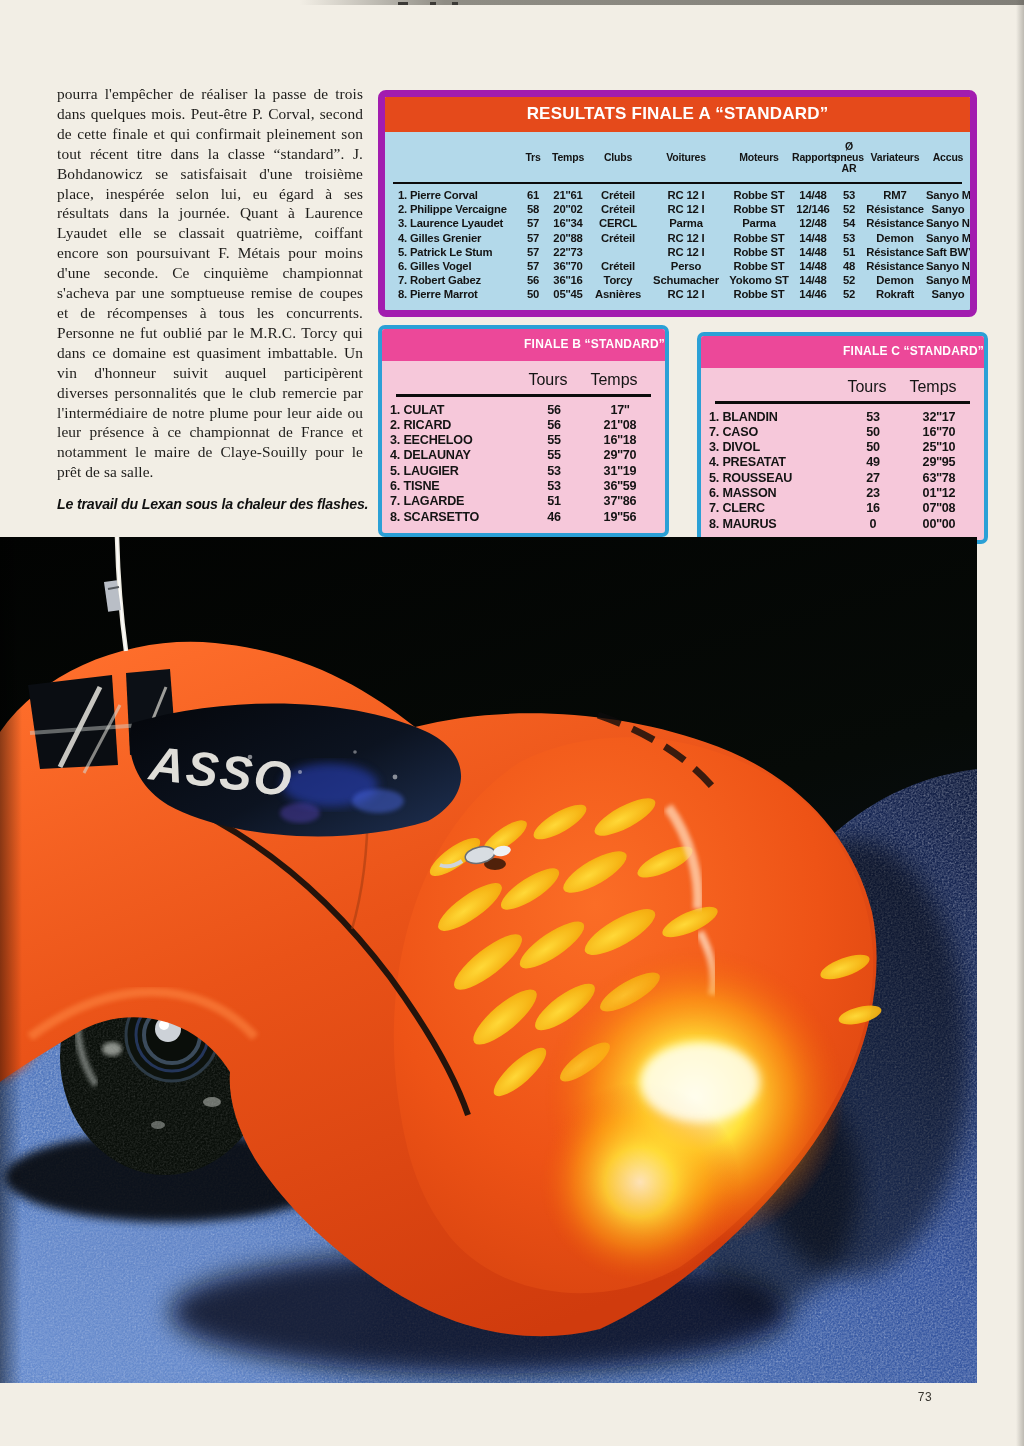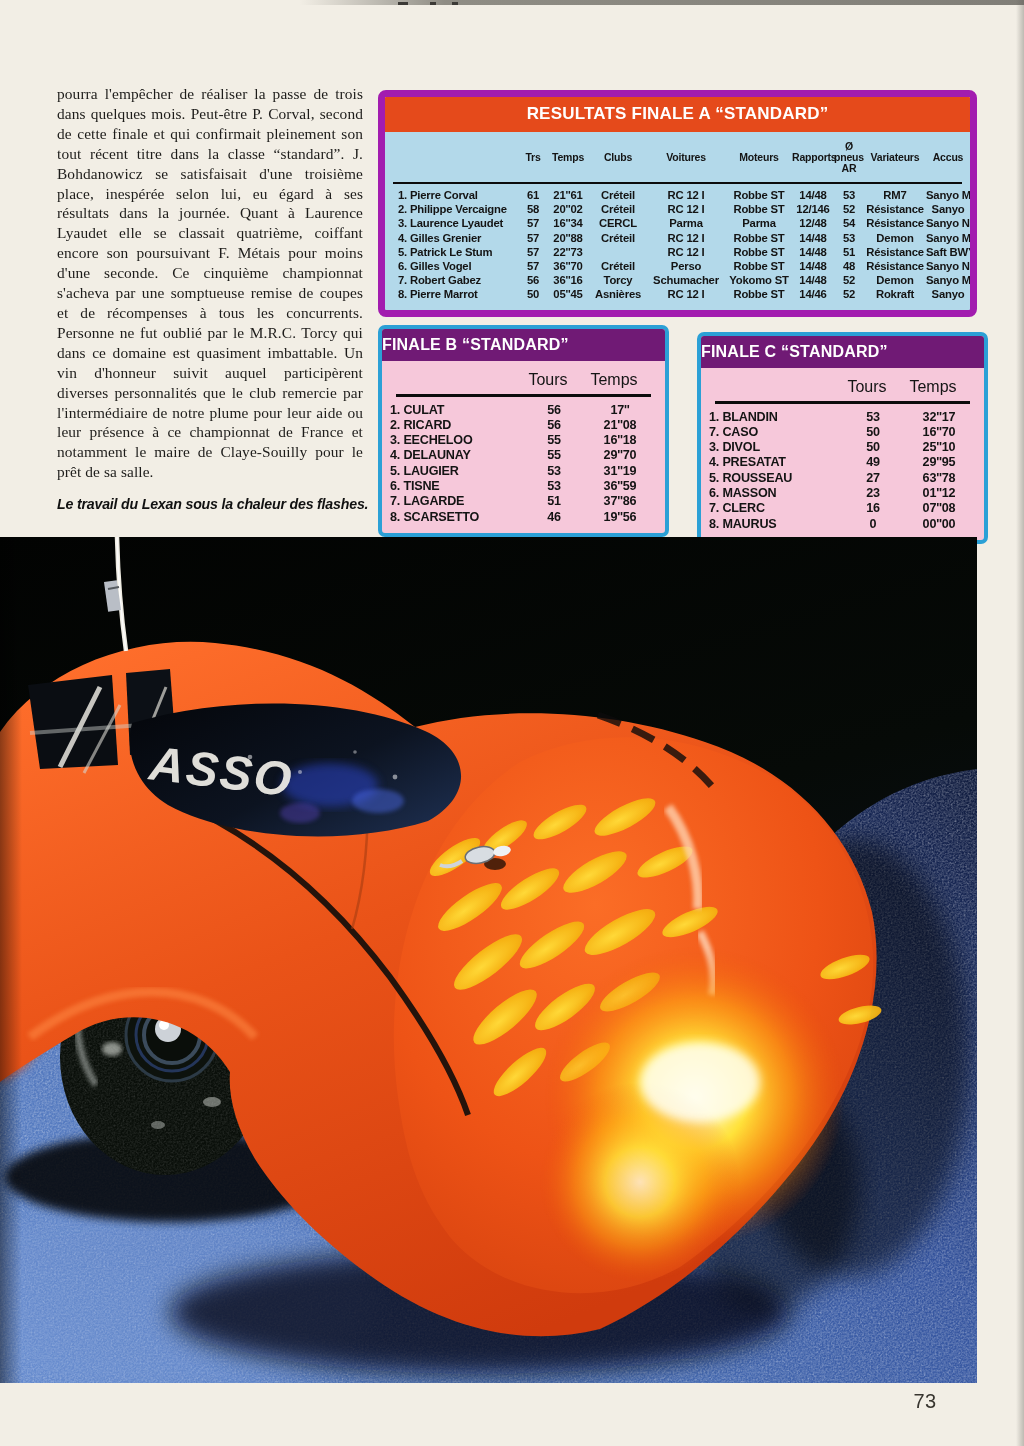--- a/index.html
+++ b/index.html
@@ -46,37 +46,37 @@
   .rowA{display:grid;grid-template-columns:128px 26px 44px 56px 80px 66px 42px 30px 62px 44px;
     font-weight:bold;font-size:11.3px;line-height:14.2px;letter-spacing:-0.2px;padding:0 7px;}
   .rowA span{text-align:center;white-space:nowrap;}
   .rowA .nm{text-align:left;padding-left:6px;}
   
   .tableBC{
     position:absolute;width:291px;background:#f6c8da;
     border:4px solid #2ba0d6;border-radius:7px;box-sizing:border-box;overflow:hidden;
   }
   .tableBC .title{
-    background:#701a75;color:#fff;text-align:left;font-weight:bold;
-    font-size:16px;padding:6px 0 7px 0;line-height:19px;letter-spacing:.2px;
+    background:#ec4899;color:#fff;text-align:right;font-weight:bold;
+    font-size:12px;padding:6px 0 7px 0;line-height:19px;letter-spacing:.2px;
   }
   .gridBC{display:grid;grid-template-columns:1fr 58px 74px;align-items:end;padding:10px 14px 2px 14px;
     font-weight:normal;font-size:16px;}
   .gridBC span{text-align:center;}
   .ruleBC{height:2.5px;background:#0c0c0c;margin:3px 14px 0 14px;}
   .rowsBC{padding:6px 0 8px 0;}
   .rowBC{display:grid;grid-template-columns:1fr 58px 74px;padding:0 8px;
     font-weight:bold;font-size:12.6px;line-height:15.3px;letter-spacing:-0.2px;}
   .rowBC span{text-align:center;white-space:nowrap;}
   .rowBC .nm{text-align:left;}
   
   .photo{position:absolute;left:0;top:537px;width:977px;height:846px;margin:0;line-height:0;}
   
   .pagenum{position:absolute;left:903px;top:1390px;width:44px;text-align:center;
-    font-size:20px;color:#38352f;letter-spacing:.5px;}
+    font-size:12px;color:#38352f;letter-spacing:.5px;}
 </style>
 </head>
 <body>
 
 <div id="canvas">
 
   <div class="top-edge"></div>
   <div class="top-tick" style="left:398px;width:10px;"></div>
   <div class="top-tick" style="left:430px;width:6px;"></div>
   <div class="top-tick" style="left:452px;width:6px;"></div>

